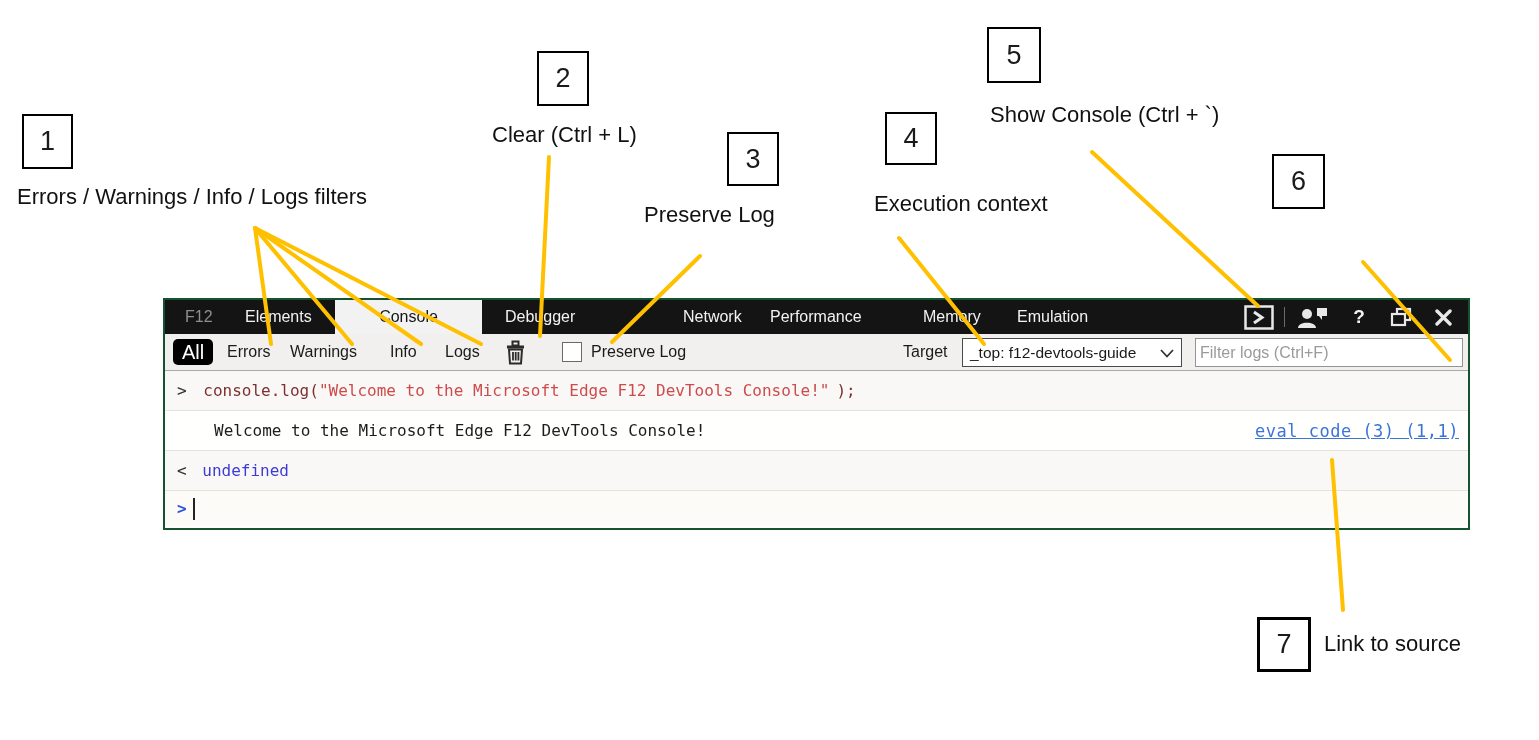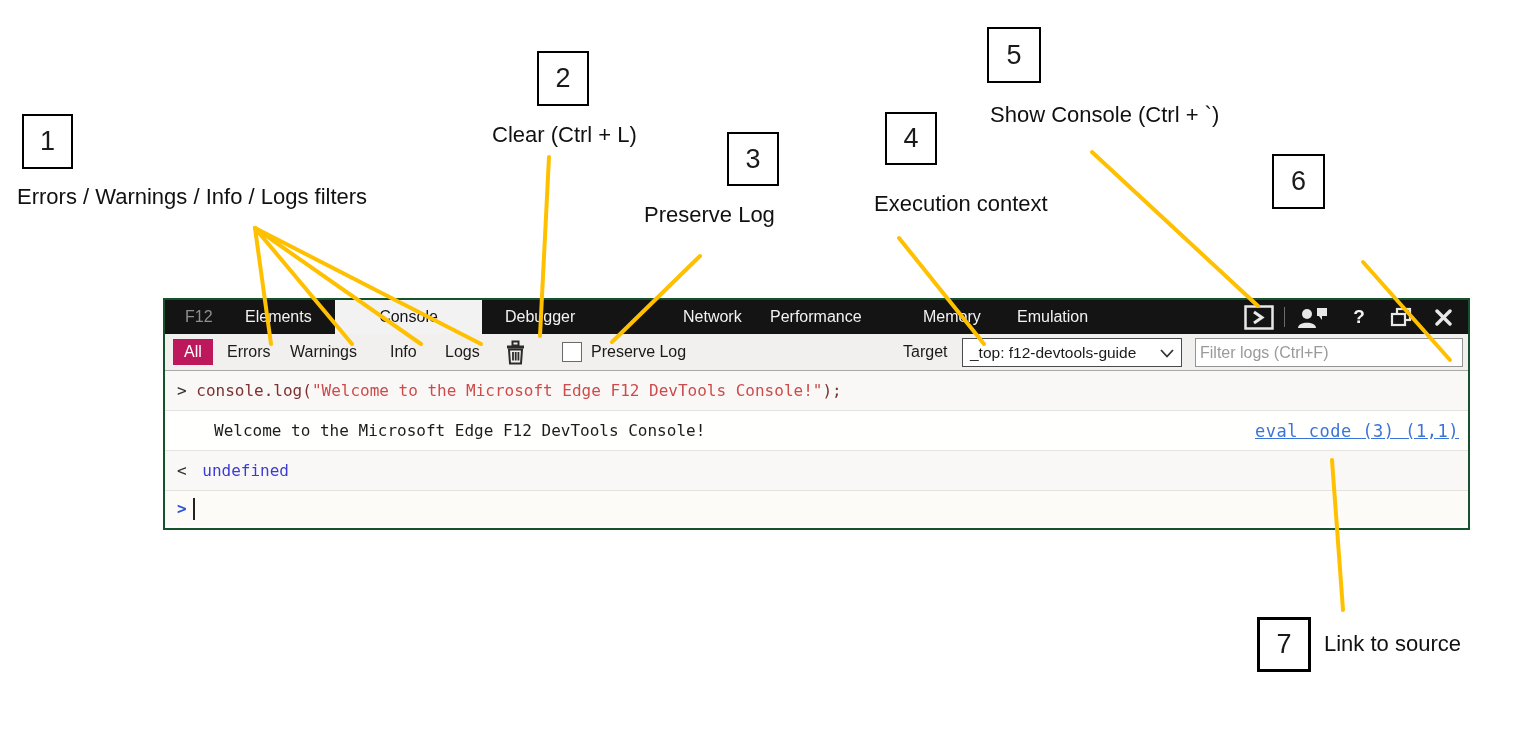--- a/index.html
+++ b/index.html
@@ -47,21 +47,21 @@
   .toolbar {
     position:relative; height:37px; background:#f1f0ee;
     border-bottom:1px solid #a9a9a9;
   }
   .filter-btn {
     position:absolute; top:0; height:36px; line-height:36px;
     font-size:16px; color:#1a1a1a; white-space:nowrap;
   }
   .all-pill {
     position:absolute; left:8px; top:5px; width:40px; height:26px;
-    background:#be185d; border-radius:0; color:#fff; font-size:16px;
+    background:#000000; border-radius:5px; color:#fff; font-size:20px;
     display:flex; align-items:center; justify-content:center;
   }
   .trash-wrap { position:absolute; left:339px; top:5px; width:24px; height:27px; }
   .checkbox {
     position:absolute; left:397px; top:8px; width:20px; height:20px;
     background:#fff; border:1px solid #6a6a6a;
   }
   .target-label { position:absolute; left:738px; top:0; height:36px; line-height:36px; font-size:16px; color:#1a1a1a; }
   .target-select {
     position:absolute; left:797px; top:4px; width:220px; height:29px;
@@ -79,21 +79,21 @@
 
   
   .console-row {
     position:relative; height:40px; line-height:40px;
     font-family:"DejaVu Sans Mono", monospace; font-size:16px;
     border-bottom:1px solid #e5e3e0; white-space:nowrap;
   }
   .row-odd  { background:#faf8f6; }
   .row-even { background:#fffffe; }
   .prompt-dark { color:#333; padding-left:12px; }
-  .code-fn   { color:#7d3030; }
+  .code-fn   { color:#7d3030;margin-left:7px; }
   .code-str  { color:#cd4b4b; }
   .out-text  { color:#1c1c1c; padding-left:49px;text-align:right; }
   .src-link  {
     position:absolute; right:9px; top:0; color:#3b74d9; text-decoration:underline;
     font-size:17px; letter-spacing:0.5px; cursor:pointer;
   }
   .result-val { color:#3b3bd8; padding-left:6px; }
   .prompt-blue { color:#2f55d4; padding-left:12px; font-weight:bold; }
   .row-prompt { height:35px; line-height:35px; border-bottom:none; background:#fcfbf8; }
   .caret {

